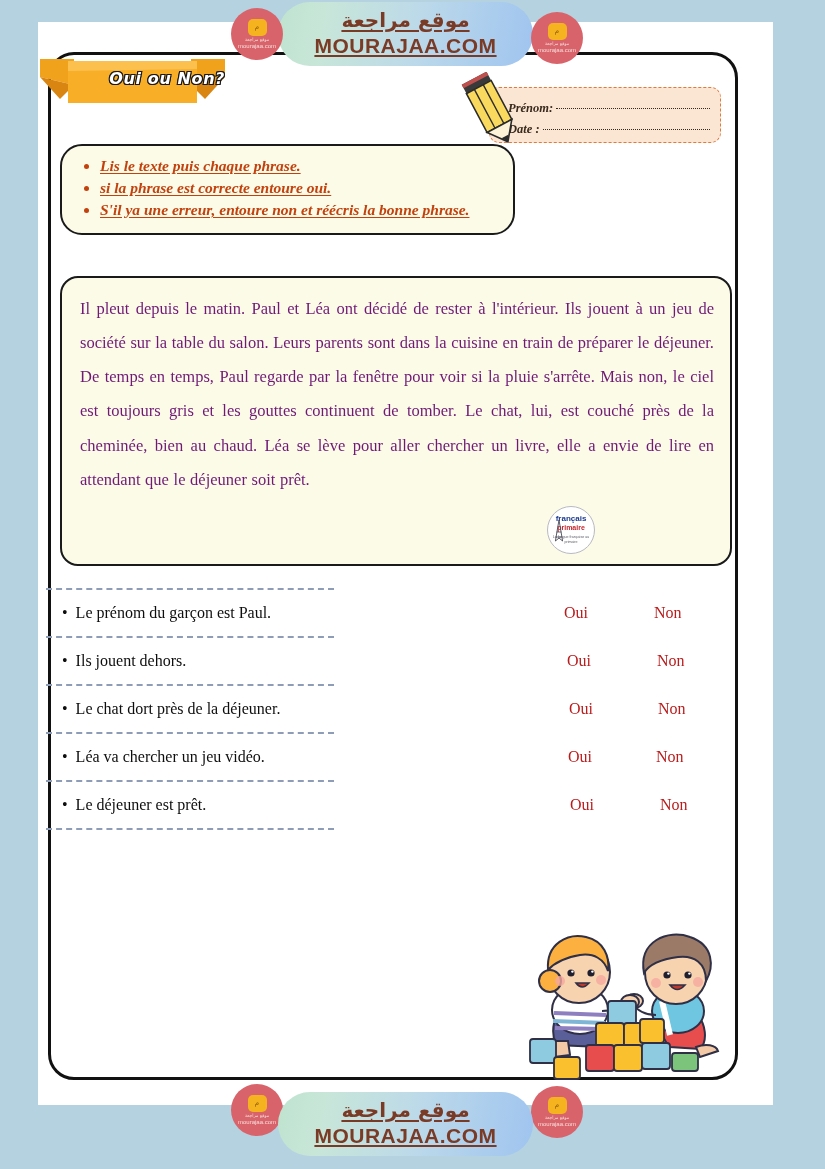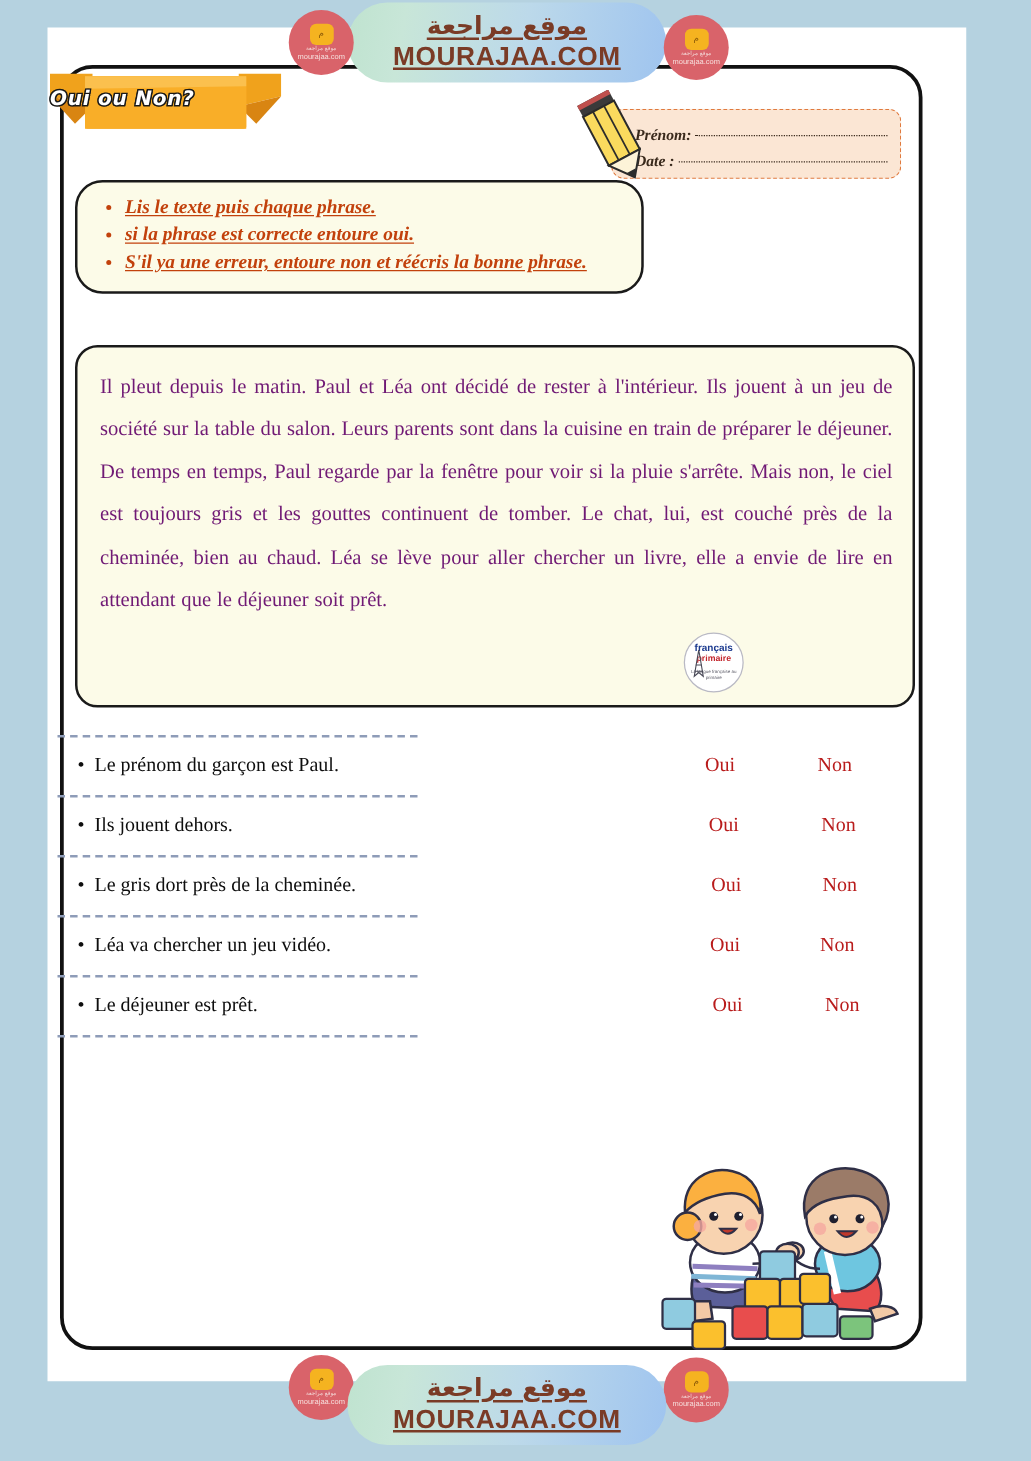--- a/index.html
+++ b/index.html
@@ -145,21 +145,21 @@
     width: 185px;
     height: 60px;
     z-index: 20;
   }
   #ribbon svg { display: block; }
   #ribbon-label {
     position: absolute;
     left: 0;
     top: 14px;
     width: 185px;
-    text-align: left;
+    text-align: right;
     font-family: "DejaVu Sans", sans-serif;
     font-size: 16px;
     font-weight: bold;
     font-style: italic;
     color: #ffffff;
     letter-spacing: 0.6px;
     -webkit-text-stroke: 2.2px #1a1a1a;
     paint-order: stroke fill;
     text-shadow:
       -1px -1px 0 #1a1a1a,  1px -1px 0 #1a1a1a,
@@ -442,21 +442,21 @@
 
   <div class="q-sep"></div>
   <div class="q-row o1">
     <span class="q-text">Ils jouent dehors.</span>
     <span class="q-opt q-oui">Oui</span>
     <span class="q-opt q-non">Non</span>
   </div>
 
   <div class="q-sep"></div>
   <div class="q-row o2">
-    <span class="q-text">Le gris dort près de la cheminée.</span>
+    <span class="q-text">Le chat dort près de la déjeuner.</span>
     <span class="q-opt q-oui">Oui</span>
     <span class="q-opt q-non">Non</span>
   </div>
 
   <div class="q-sep"></div>
   <div class="q-row o3">
     <span class="q-text">Léa va chercher un jeu vidéo.</span>
     <span class="q-opt q-oui">Oui</span>
     <span class="q-opt q-non">Non</span>
   </div>

